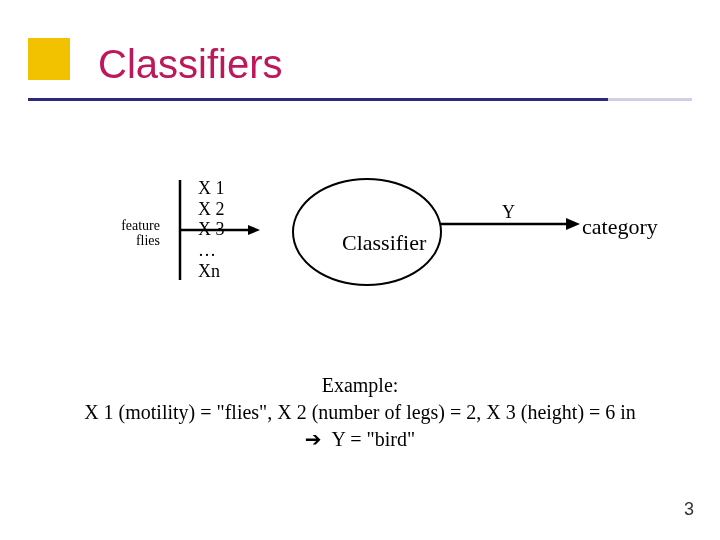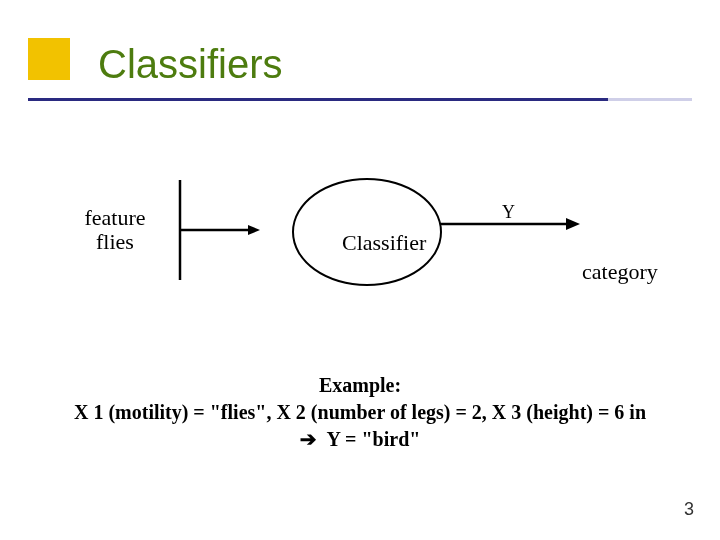--- a/index.html
+++ b/index.html
@@ -20,21 +20,21 @@
       top: 38px;
       width: 42px;
       height: 42px;
       background: #f2c200;
     }
     .title {
       position: absolute;
       left: 98px;
       top: 42px;
       font-size: 40px;
-      color: #4d7c0f;
+      color: #be185d;
       font-family: Verdana, Arial, sans-serif;
     }
     .underline-dark {
       position: absolute;
       left: 28px;
       top: 98px;
       width: 580px;
       height: 3px;
       background: #2a2a80;
     }
@@ -51,24 +51,24 @@
       position: absolute;
       left: 0;
       top: 160px;
       width: 720px;
       height: 170px;
     }
 
     .feature-label {
       position: absolute;
       left: 70px;
-      top: 46px;
+      top: 58px;
       width: 90px;
-      font-size: 22px;
-      text-align: center;
+      font-size: 14px;
+      text-align: right;
       line-height: 1.1;
     }
 
     .x-list {
       position: absolute;
       left: 198px;
       top: 18px;
       font-size: 18px;
       line-height: 1.15;
     }
@@ -115,31 +115,30 @@
       left: 502px;
       top: 42px;
       font-size: 18px;
     }
 
     .category-label {
       position: absolute;
       left: 582px;
       top: 54px;
       font-size: 22px;
-      margin-top: 45px;
     }
 
     .example {
       position: absolute;
       left: 0;
       top: 372px;
       width: 720px;
       text-align: center;
       font-size: 20px;
-      font-weight: bold;
+      font-weight: normal;
       line-height: 1.35;
     }
     .example .arrow-glyph {
       font-family: "Segoe UI Symbol", "Arial Unicode MS", sans-serif;
     }
 
     .page-num {
       position: absolute;
       right: 26px;
       bottom: 20px;
@@ -164,20 +163,27 @@
     <span>feature</span><br>
     <span>flies</span>
   </div>
 
   <svg class="arrow1">
     <line x1="10" y1="0" x2="10" y2="100"></line>
     <line x1="10" y1="50" x2="78" y2="50"></line>
     <polygon points="78,45 90,50 78,55"></polygon>
   </svg>
 
+  <div class="x-list">
+    <div>X 1</div>
+    <div>X 2</div>
+    <div>X 3</div>
+    <div>…</div>
+    <div>Xn</div>
+  </div>
 
   <div class="ellipse"></div>
   <div class="classifier-label">Classifier</div>
 
   <svg class="arrow2">
     <line x1="0" y1="12" x2="126" y2="12"></line>
     <polygon points="126,6 140,12 126,18"></polygon>
   </svg>
 
   <div class="y-label">Y</div>

